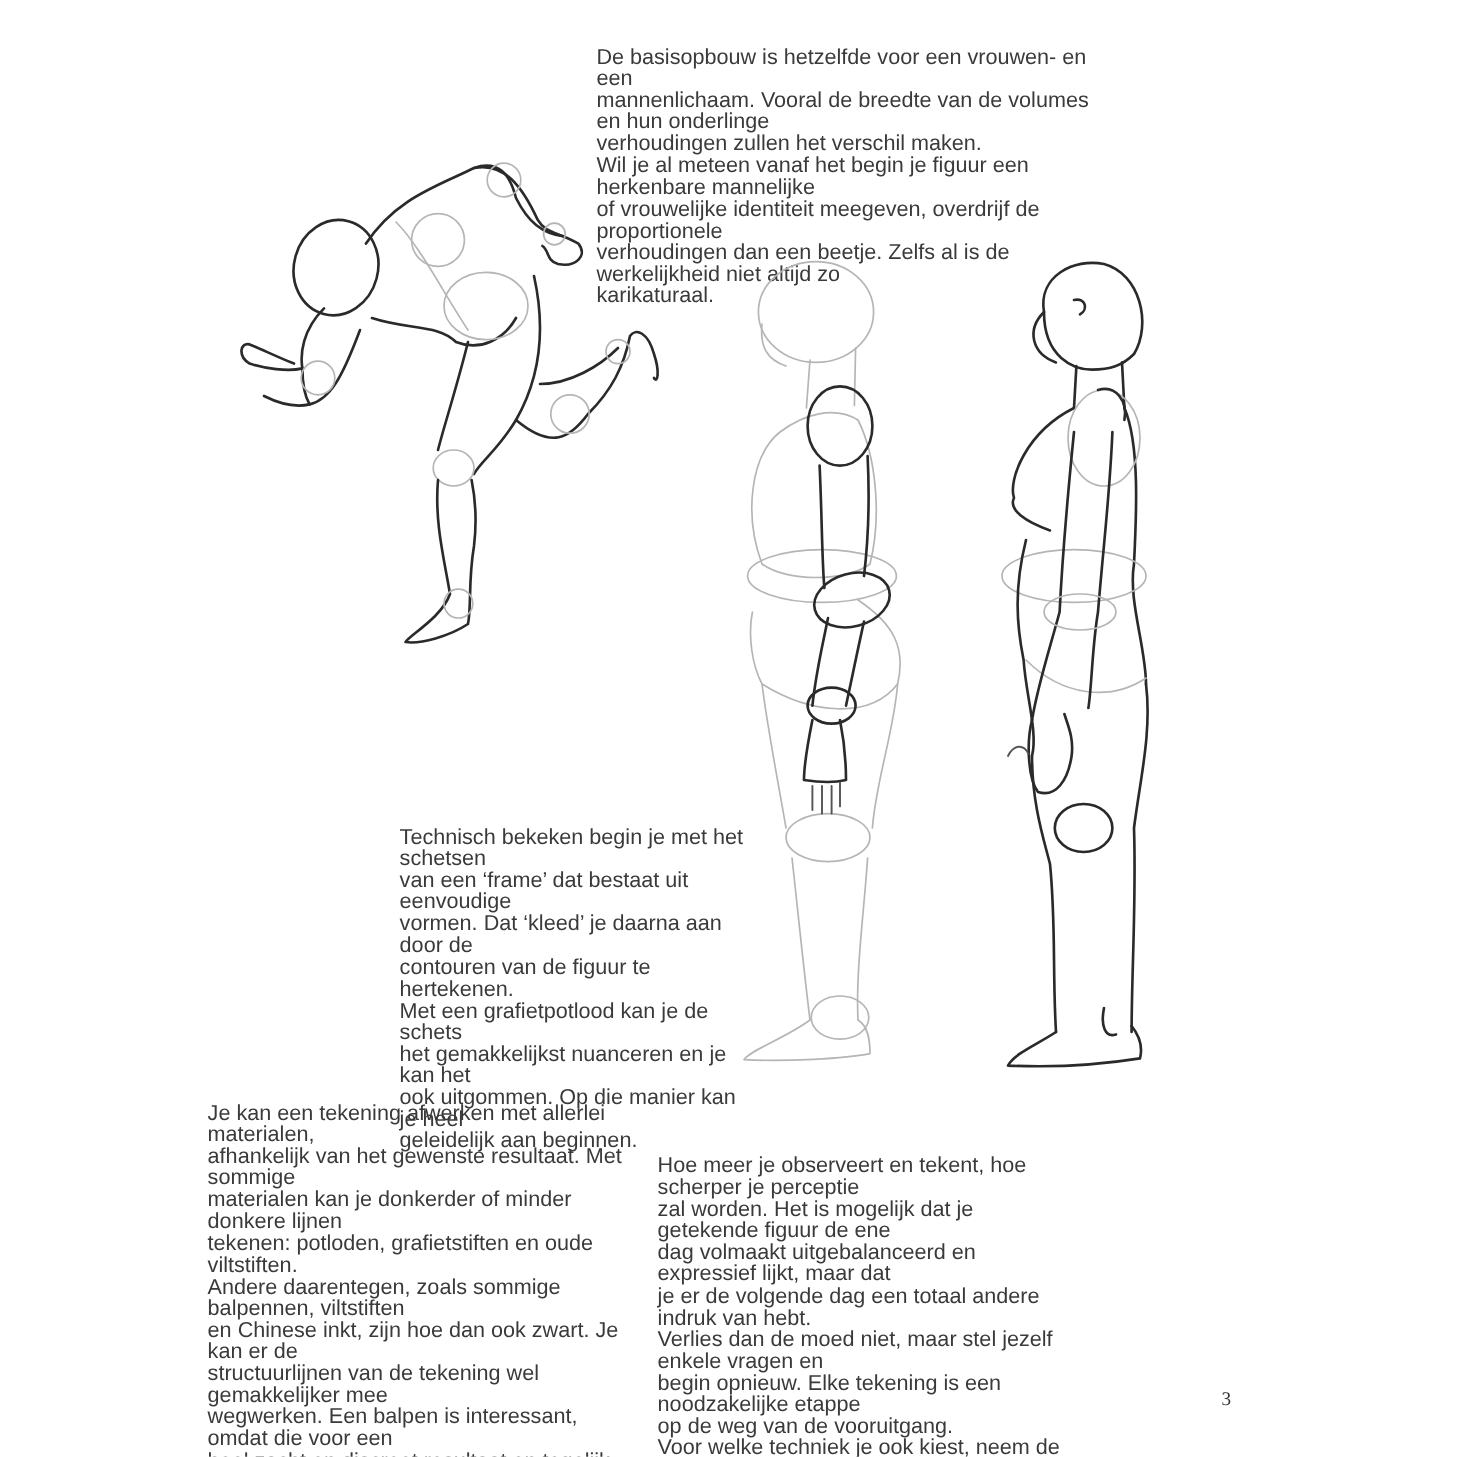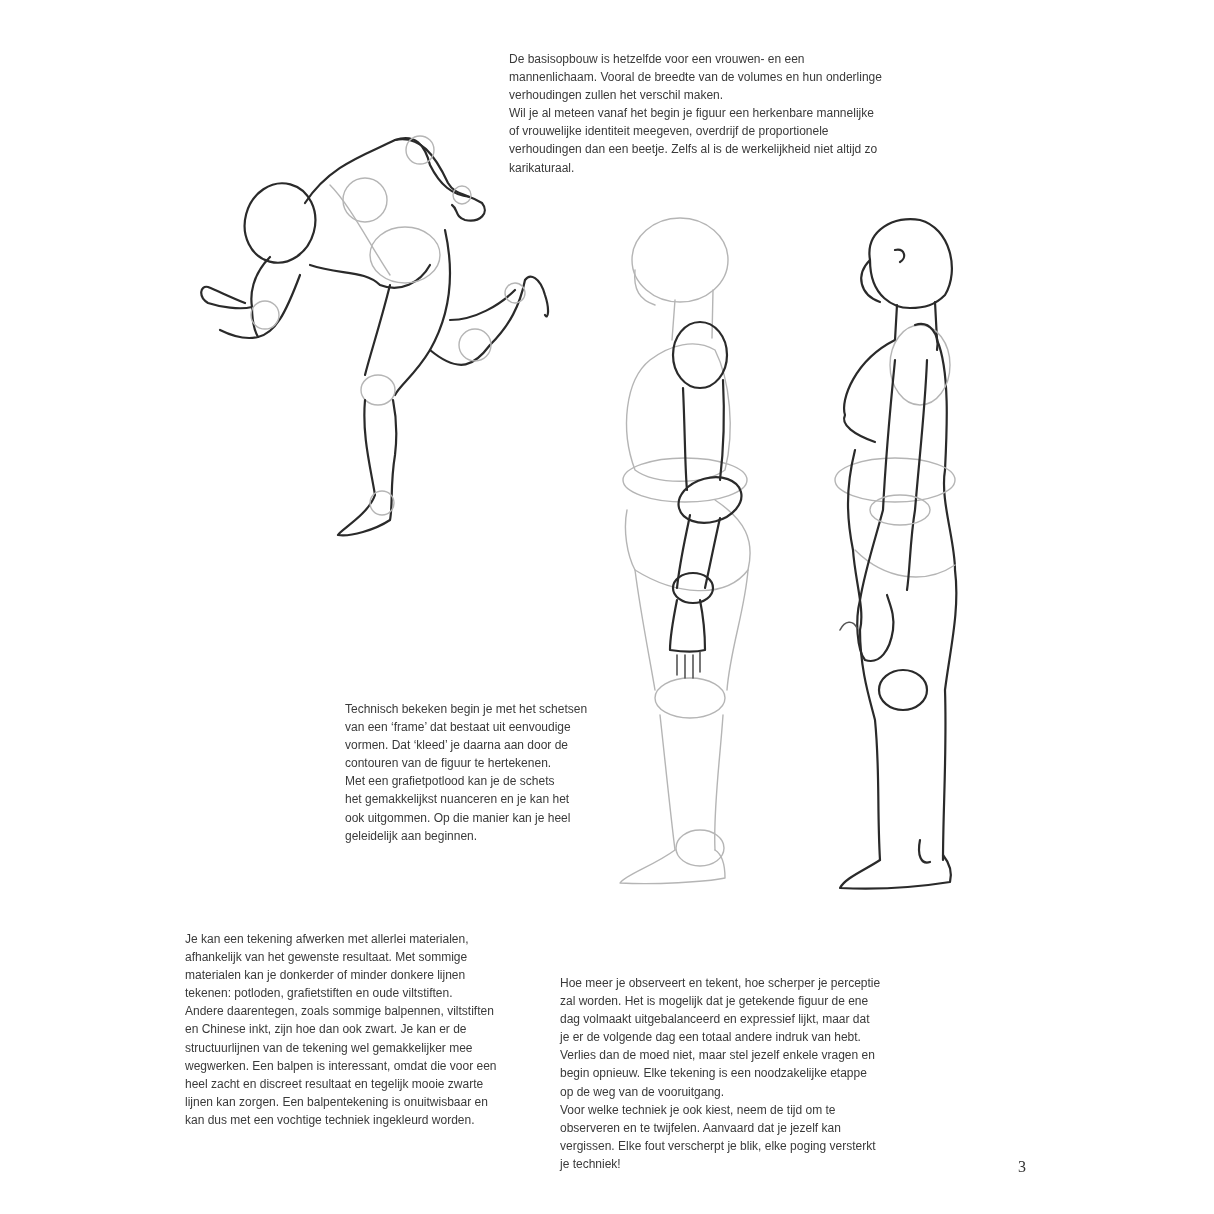--- a/index.html
+++ b/index.html
@@ -1,18 +1,18 @@
 <!DOCTYPE html>
 <html><head>
 <meta charset="utf-8">
 <style>
   html, body { margin:0; padding:0; background:#ffffff; }
   body { width:1214px; height:1214px; position:relative; overflow:hidden;
          font-family:"Liberation Sans", sans-serif; color:#3a3a3a; }
-  .para { position:absolute; font-size:12px; line-height:18.1px; white-space:pre-line; margin:12px; }
+  .para { position:absolute; font-size:18px; line-height:18.1px; white-space:pre-line; margin:0; }
   #p-top { left:497px; top:38px; width:430px; }
   #p-mid { left:333px; top:688px; width:290px; }
   #p-bl  { left:173px; top:918px; width:350px; }
   #p-br  { left:548px; top:962px; width:350px; }
   #page-num { position:absolute; left:1018px; top:1158px; font-size:16px; color:#333;
               font-family:"Liberation Serif", serif; }
   svg.fig { position:absolute; overflow:visible; }
   .dark { fill:none; stroke:#2a2a2a; stroke-width:2.2; stroke-linecap:round; stroke-linejoin:round; }
   .mid  { fill:none; stroke:#555; stroke-width:1.6; stroke-linecap:round; stroke-linejoin:round; }
   .lite { fill:none; stroke:#b5b5b5; stroke-width:1.4; stroke-linecap:round; stroke-linejoin:round; }

